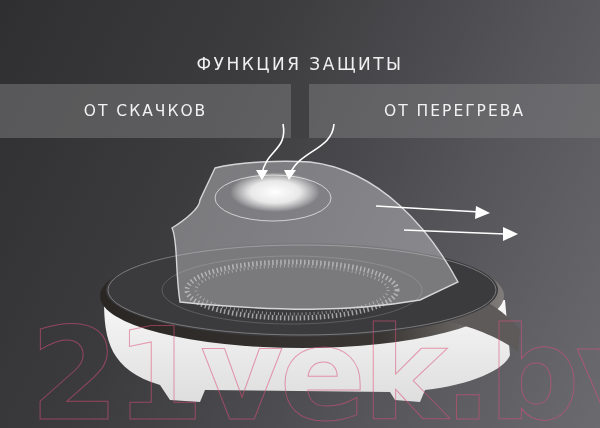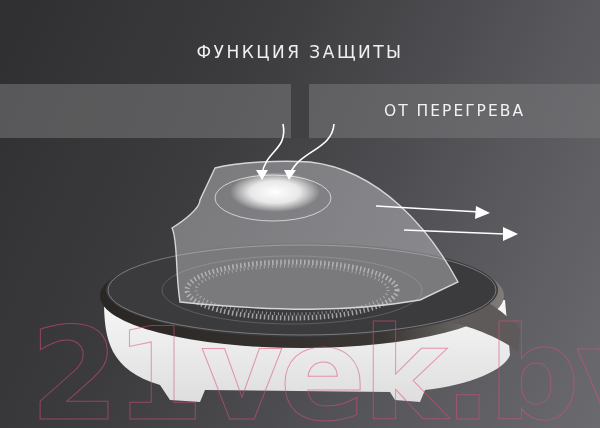--- a/index.html
+++ b/index.html
@@ -1,36 +1,37 @@
 <!DOCTYPE html>
 <html><head>
 <meta charset="utf-8">
 <style>
   html,body{margin:0;padding:0;}
   body{width:600px;height:428px;overflow:hidden;position:relative;
     background:linear-gradient(115deg,#2f2f31 0%,#3c3c3e 35%,#55555a 70%,#6a6a6f 100%);
     font-family:"DejaVu Sans","Liberation Sans",sans-serif;}
-  .title{position:absolute;top:42px;left:0;width:600px;text-align:center;color:#f0f0f0;
+  .title{position:absolute;top:54px;left:0;width:600px;text-align:center;color:#f0f0f0;
     font-size:17px;letter-spacing:2.5px;}
   .panel{position:absolute;top:84px;height:54px;background:rgba(120,120,122,0.55);
     color:#f2f2f2;font-size:15.5px;letter-spacing:2px;display:flex;align-items:center;justify-content:center;text-align:center;line-height:19px;}
   .panel-left{left:0;width:291px;}
   .panel-right{left:309px;width:291px;}
   .divider{position:absolute;top:84px;left:291px;width:18px;height:54px;background:#414143;}
   svg{position:absolute;left:0;top:0;}
   .wm{position:absolute;left:30px;top:300px;font-size:128px;font-weight:bold;color:transparent;
     -webkit-text-stroke:1px rgba(220,80,120,0.55);letter-spacing:-4px;font-family:"DejaVu Sans",sans-serif;}
 </style>
 </head>
 <body>
 
 <div class="title">ФУНКЦИЯ ЗАЩИТЫ</div>
 
 <div class="panel panel-left">
   <div>
+    <div>ОТ СКАЧКОВ</div>
   </div>
 </div>
 <div class="divider"></div>
 <div class="panel panel-right">
   <div>ОТ ПЕРЕГРЕВА</div>
 </div>
 
 <svg width="600" height="428" viewBox="0 0 600 428">
   <defs>
     <radialGradient id="glow" cx="50%" cy="50%" r="50%">

